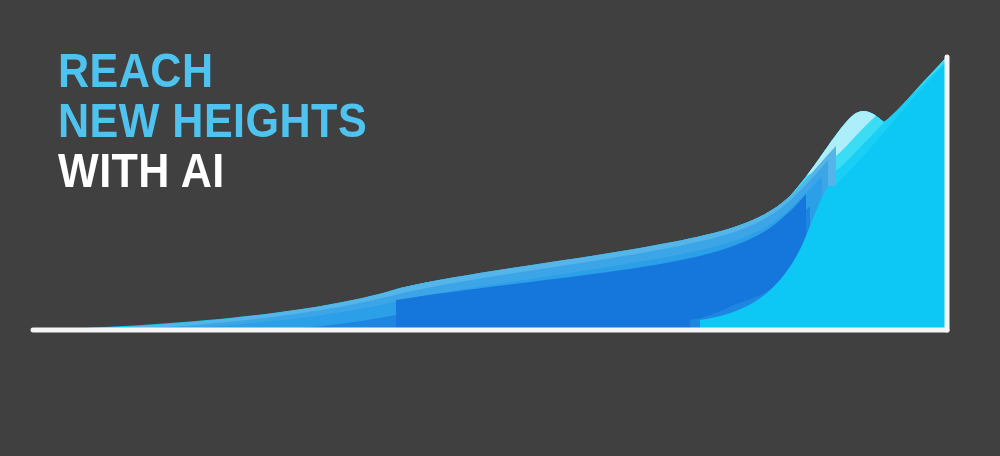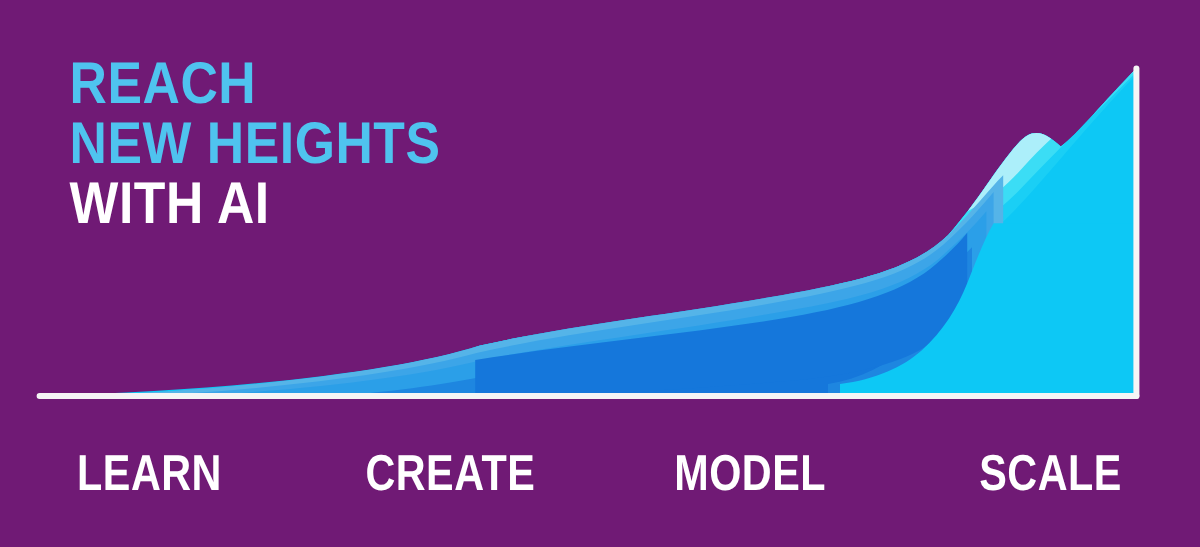--- a/index.html
+++ b/index.html
@@ -69,21 +69,21 @@
     color: #ffffff;
     letter-spacing: 0.5px;
     transform: scaleX(0.82);
     white-space: nowrap;
     user-select: none;
   }
 </style>
 </head>
 <body>
 
-<div id="banner" style="background: #701a75;">
+<div id="banner" style="background: #404040;">
 
   <div id="chart-wrap">
     <svg id="chart-svg" width="1000" height="345" viewBox="0 0 1000 345" xmlns="http://www.w3.org/2000/svg">
       <defs>
         <clipPath id="chartClip">
           <path d="M 33 330
                    C 200 325, 330 310, 400 288
                    C 470 272, 560 262, 640 248
                    C 720 234, 760 224, 790 196
                    C 815 168, 830 140, 848 120
@@ -178,28 +178,14 @@
       <path fill="none" stroke="#f5f5f5" stroke-width="5" stroke-linecap="round" d="M 947 330 L 947 57"></path>
     </svg>
   </div>
 
   <div id="headline">
     <div class="hl-line accent" style="color: rgb(79, 195, 239);">REACH</div>
     <div class="hl-line accent" style="color: rgb(79, 195, 239);">NEW HEIGHTS</div>
     <div class="hl-line plain" style="color: rgb(255, 255, 255);">WITH AI</div>
   </div>
 
-  <div id="stage-labels">
-    <div class="stage-cell">
-      <span class="stage-label" style="color: rgb(255, 255, 255);">LEARN</span>
-    </div>
-    <div class="stage-cell">
-      <span class="stage-label" style="color: rgb(255, 255, 255);">CREATE</span>
-    </div>
-    <div class="stage-cell">
-      <span class="stage-label" style="color: rgb(255, 255, 255);">MODEL</span>
-    </div>
-    <div class="stage-cell">
-      <span class="stage-label" style="color: rgb(255, 255, 255);">SCALE</span>
-    </div>
-  </div>
 
 </div>
 
 </body></html>

